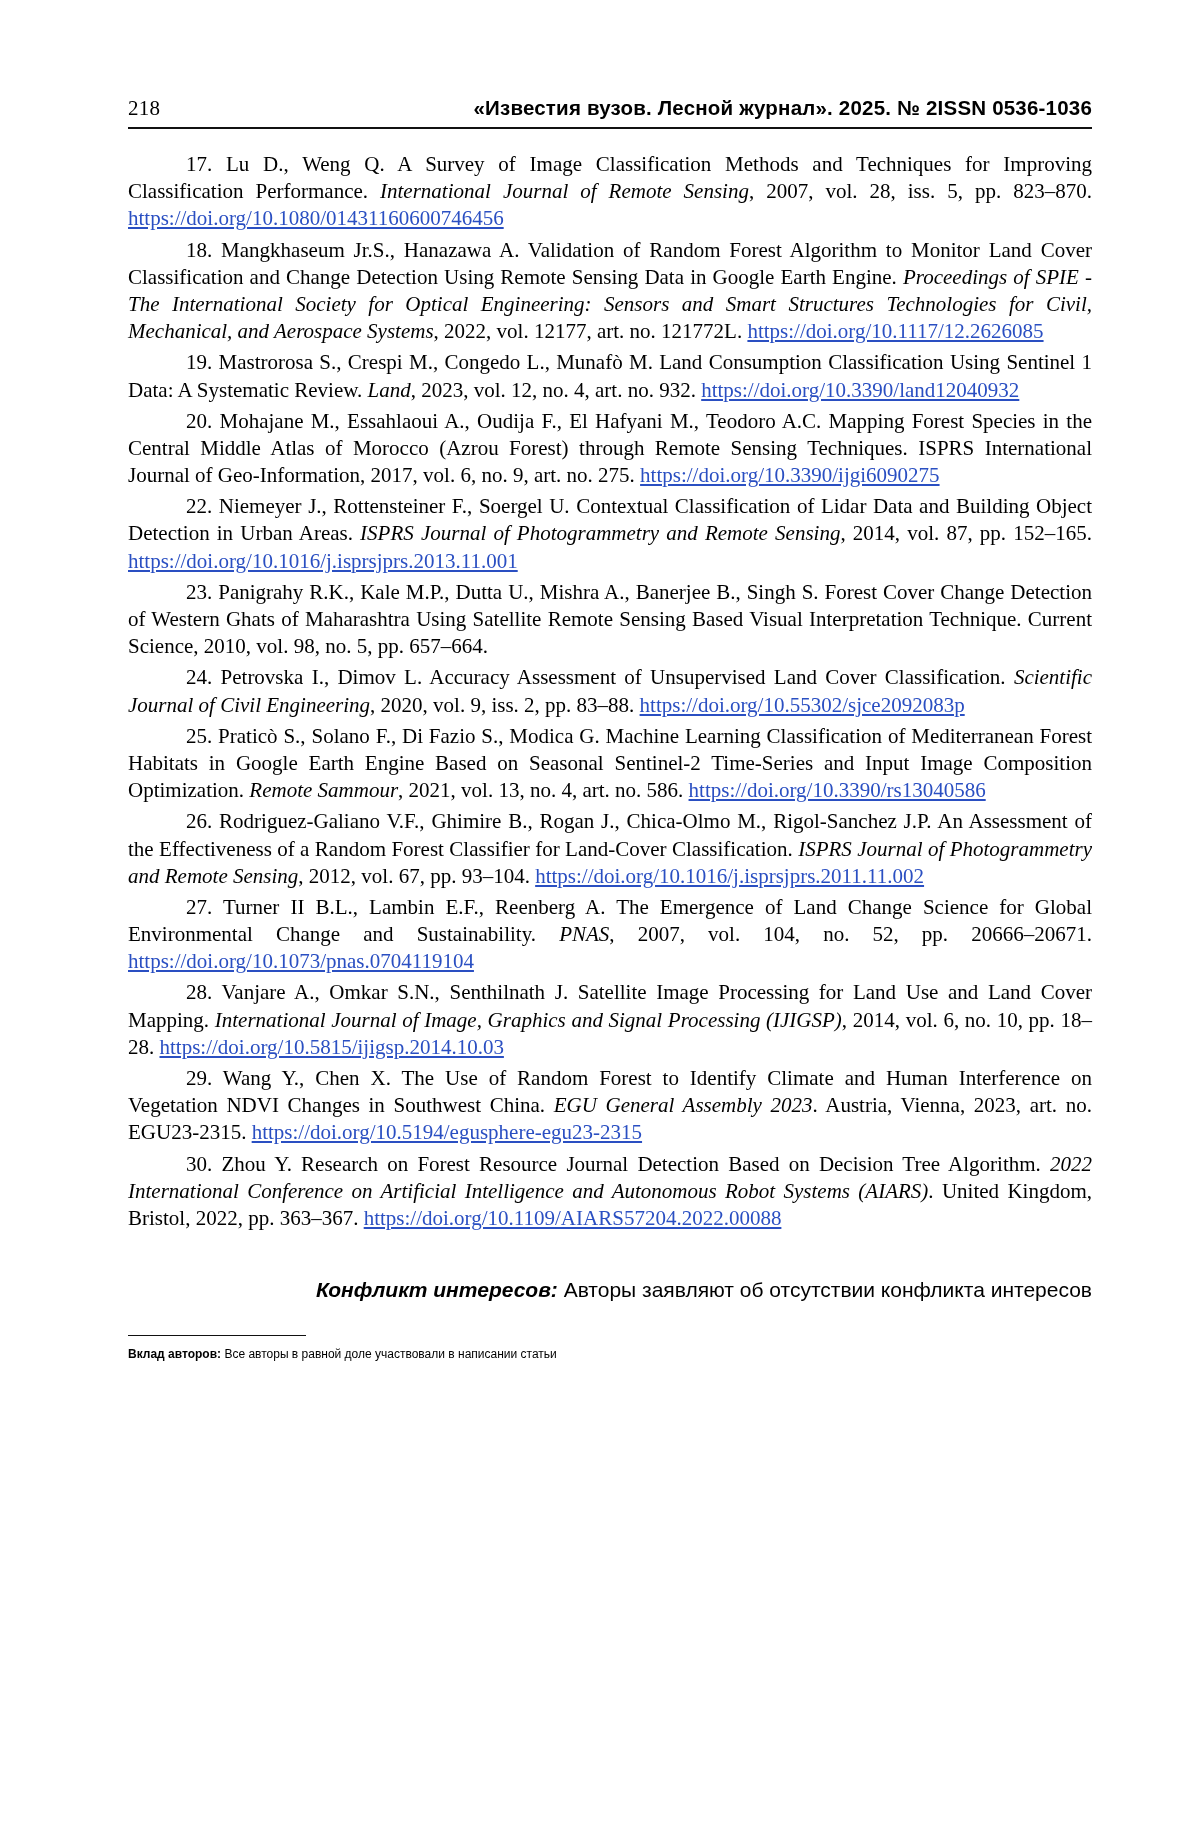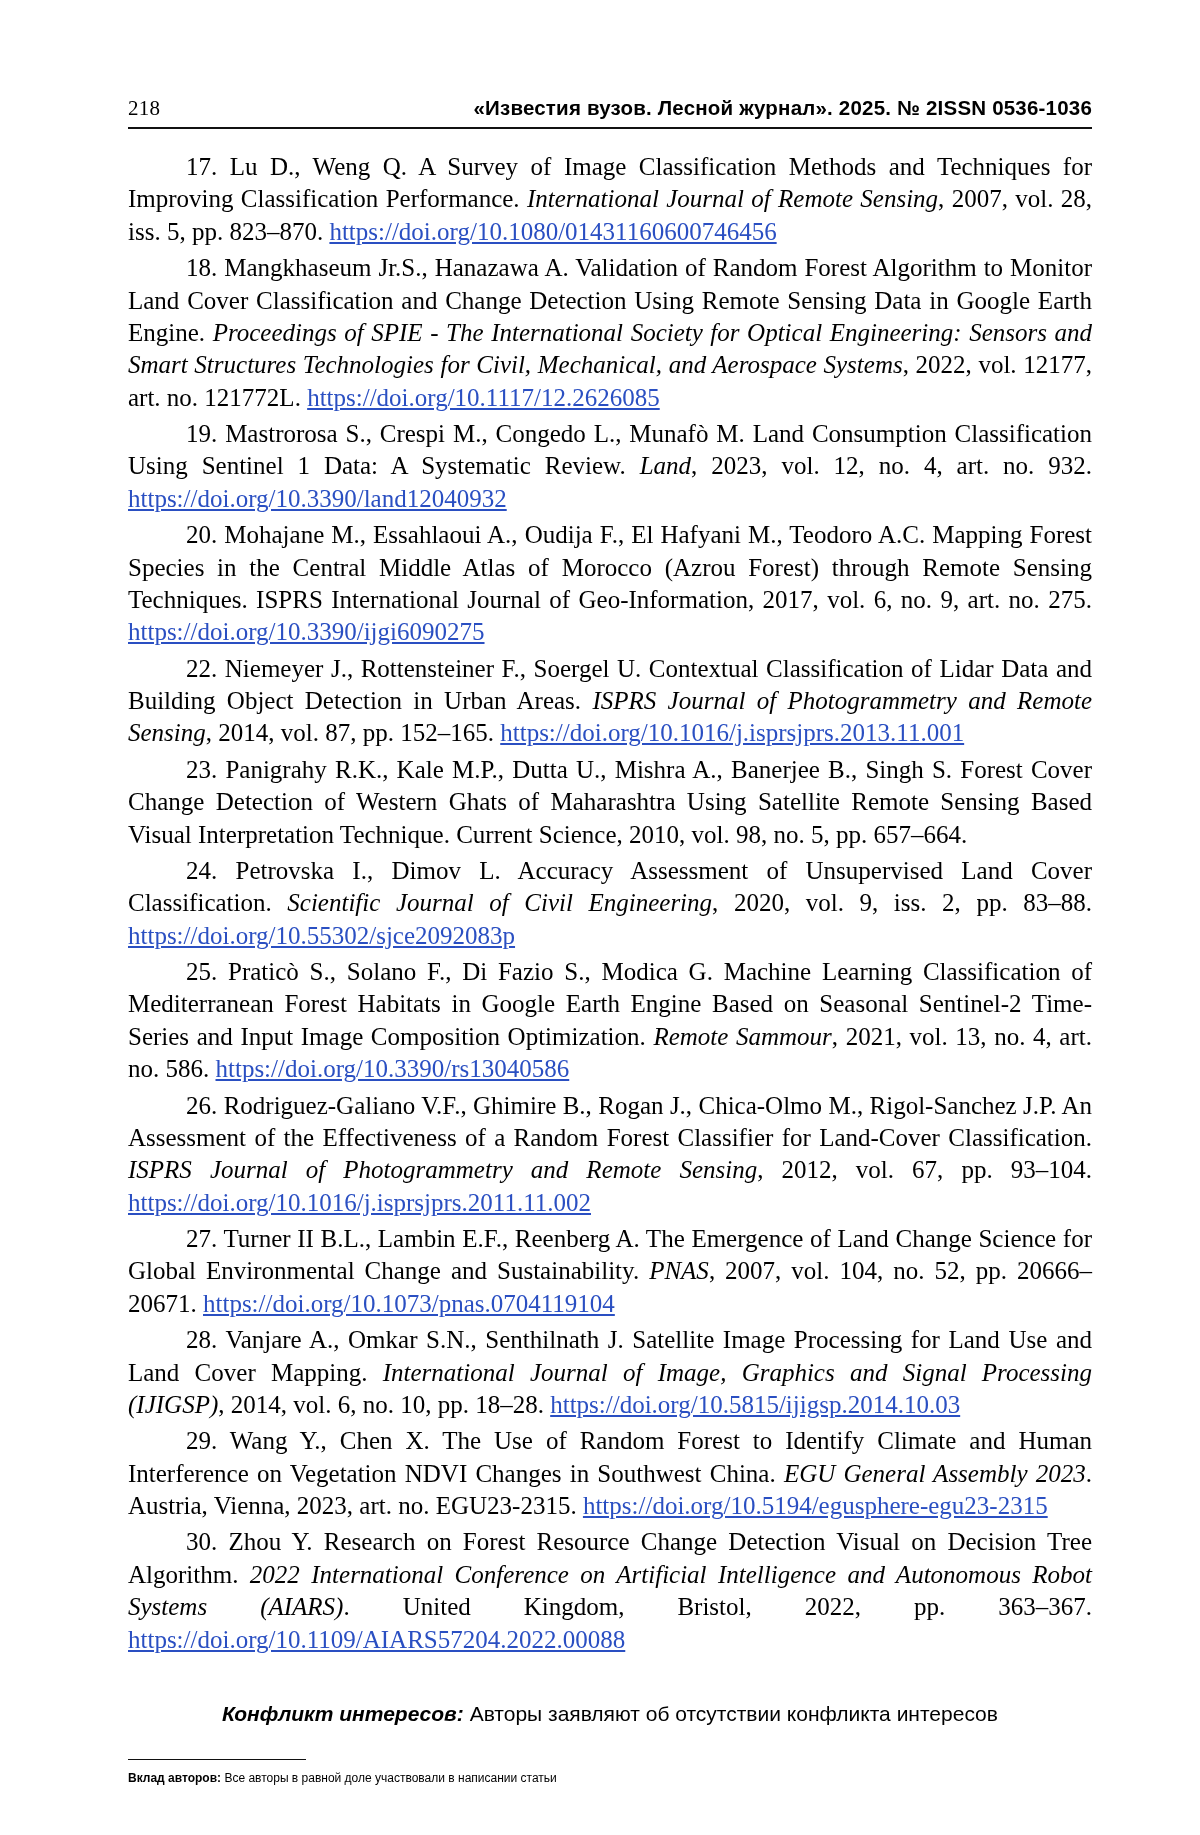--- a/index.html
+++ b/index.html
@@ -42,21 +42,21 @@
     flex: 0 0 auto;
     white-space: nowrap;
   }
   .rule {
     border-top: 2.4px solid #111;
     margin-top: 6px;
     width: 100%;
   }
   .refs {
     margin-top: 22px;
-    font-size: 25px;
+    font-size: 21px;
     line-height: 1.295;
     text-align: justify;
     text-justify: inter-word;
     hyphens: manual;
   }
   .ref {
     text-indent: 58px;
     margin: 0 0 0 0;
   }
   .ref + .ref {
@@ -68,21 +68,21 @@
   a.link, .link {
     color: #2a4fc2;
     text-decoration: underline;
     text-decoration-color: #2a4fc2;
     cursor: pointer;
   }
   .conflict {
     margin-top: 44px;
     font-size: 21px;
     line-height: 1.32;
-    text-align: center;
+    text-align: right;
   }
   .conflict .lbl {
     font-weight: bold;
     font-style: italic;
   }
   .short-rule {
     margin-top: 30px;
     width: 178px;
     border-top: 1.6px solid #111;
   }
@@ -134,21 +134,21 @@
     <p class="ref"><span>25.</span> <span>Praticò S., Solano F., Di Fazio S., Modica G. Machine Learning Classification of Mediterranean Forest Habitats in Google Earth Engine Based on Seasonal Sentinel-2 Time-Series and Input Image Composition Optimization. </span><i>Remote Sammour</i><span>, 2021, vol. 13, no. 4, art. no. 586. </span><a class="link">https://doi.org/10.3390/rs13040586</a></p>
 
     <p class="ref"><span>26.</span> <span>Rodriguez-Galiano V.F., Ghimire B., Rogan J., Chica-Olmo M., Rigol-Sanchez J.P. An Assessment of the Effectiveness of a Random Forest Classifier for Land-Cover Classification. </span><i>ISPRS Journal of Photogrammetry and Remote Sensing</i><span>, 2012, vol. 67, pp. 93–104. </span><a class="link">https://doi.org/10.1016/j.isprsjprs.2011.11.002</a></p>
 
     <p class="ref"><span>27.</span> <span>Turner II B.L., Lambin E.F., Reenberg A. The Emergence of Land Change Science for Global Environmental Change and Sustainability. </span><i>PNAS</i><span>, 2007, vol. 104, no. 52, pp. 20666–20671. </span><a class="link">https://doi.org/10.1073/pnas.0704119104</a></p>
 
     <p class="ref"><span>28.</span> <span>Vanjare A., Omkar S.N., Senthilnath J. Satellite Image Processing for Land Use and Land Cover Mapping. </span><i>International Journal of Image, Graphics and Signal Processing (IJIGSP)</i><span>, 2014, vol. 6, no. 10, pp. 18–28. </span><a class="link">https://doi.org/10.5815/ijigsp.2014.10.03</a></p>
 
     <p class="ref"><span>29.</span> <span>Wang Y., Chen X. The Use of Random Forest to Identify Climate and Human Interference on Vegetation NDVI Changes in Southwest China. </span><i>EGU General Assembly 2023</i><span>. Austria, Vienna, 2023, art. no. EGU23-2315. </span><a class="link">https://doi.org/10.5194/egusphere-egu23-2315</a></p>
 
-    <p class="ref"><span>30.</span> <span>Zhou Y. Research on Forest Resource Change Detection Visual on Decision Tree Algorithm. </span><i>2022 International Conference on Artificial Intelligence and Autonomous Robot Systems (AIARS)</i><span>. United Kingdom, Bristol, 2022, pp. 363–367. </span><a class="link">https://doi.org/10.1109/AIARS57204.2022.00088</a></p>
+    <p class="ref"><span>30.</span> <span>Zhou Y. Research on Forest Resource Journal Detection Based on Decision Tree Algorithm. </span><i>2022 International Conference on Artificial Intelligence and Autonomous Robot Systems (AIARS)</i><span>. United Kingdom, Bristol, 2022, pp. 363–367. </span><a class="link">https://doi.org/10.1109/AIARS57204.2022.00088</a></p>
 
   </div>
 
   <div class="conflict">
     <div><span class="lbl sans">Конфликт интересов:</span><span class="sans"> Авторы заявляют об отсутствии конфликта интересов</span></div>
   </div>
 
   <div class="short-rule"></div>
 
   <div class="contrib">

